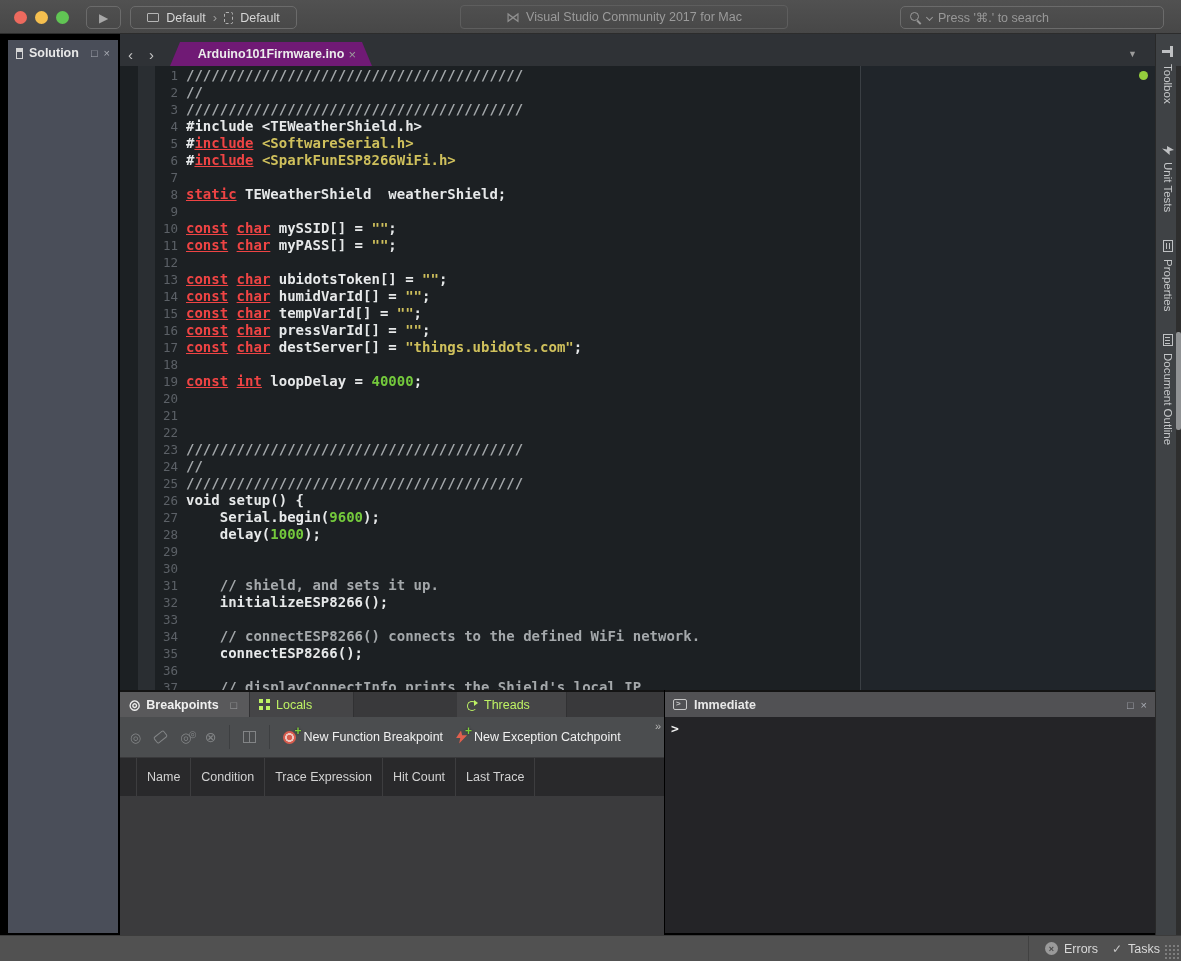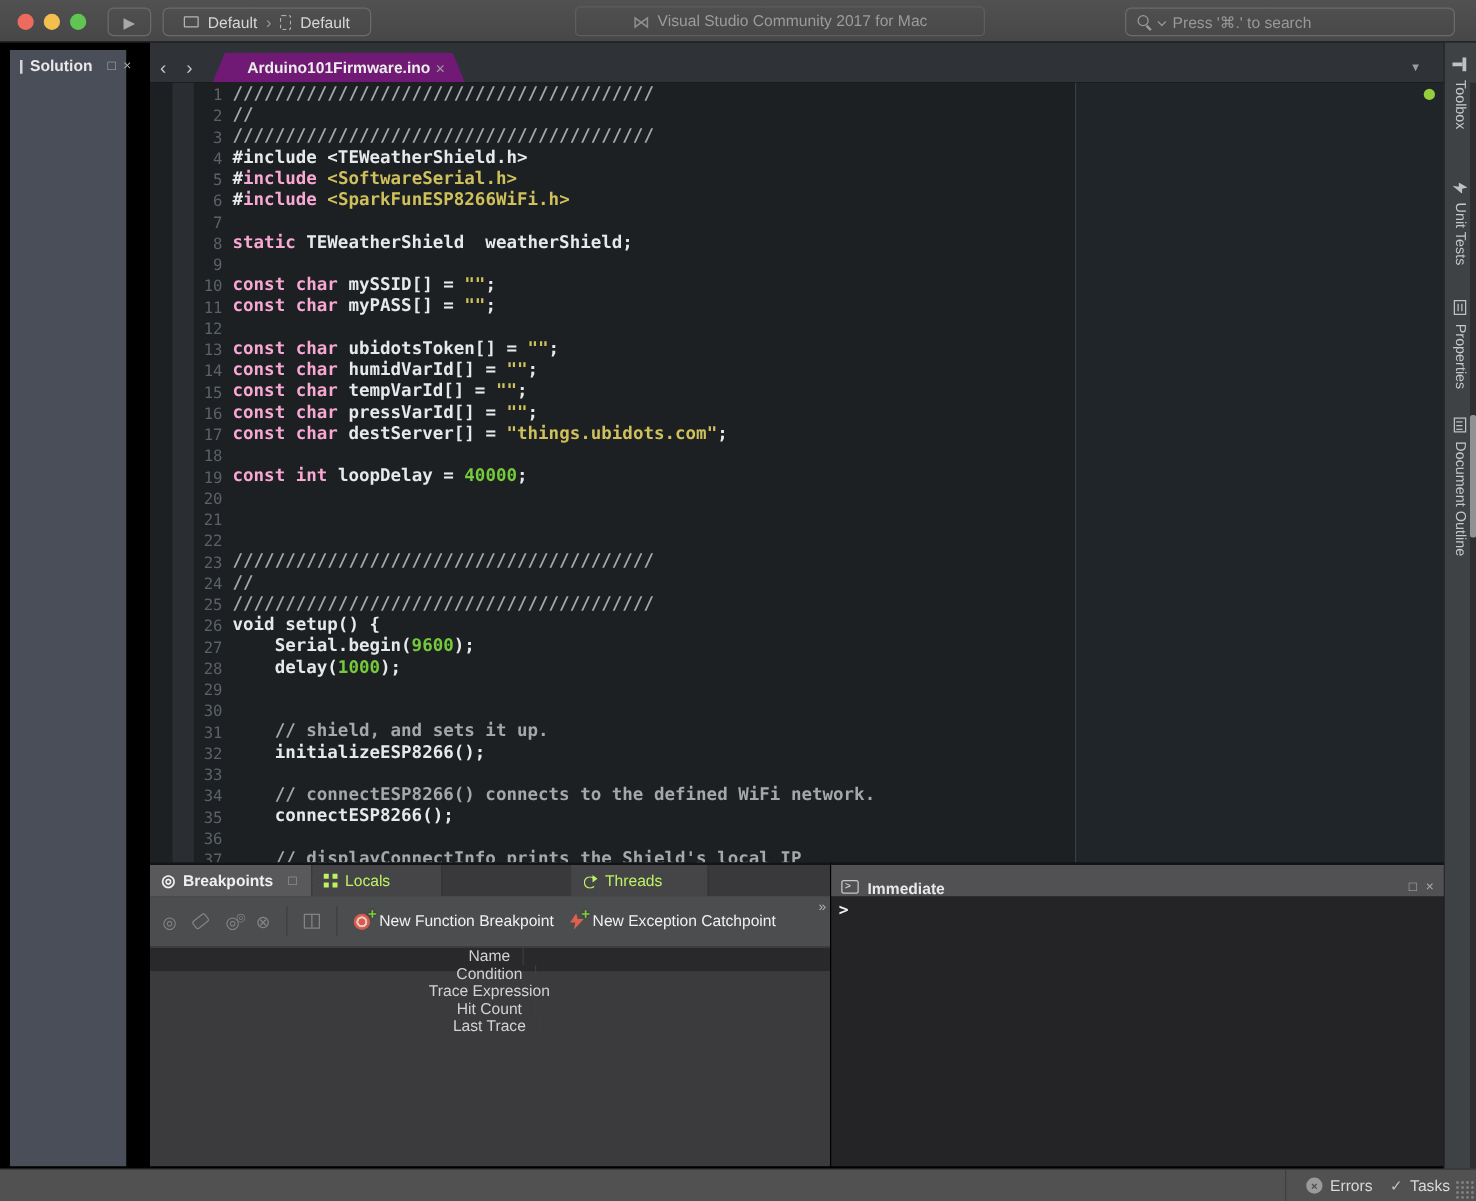--- a/index.html
+++ b/index.html
@@ -19,21 +19,21 @@
   .title-field { position:absolute; left:460px; top:5px; width:328px; height:24px; border:1px solid #5e5e5e; border-radius:4px; display:flex; align-items:center; justify-content:center; gap:6px; color:#9b9b9b; font-size:12.5px; }
   .ic-vslogo { font-size:14px; color:#8f8f8f; }
   .search-field { position:absolute; left:900px; top:6px; width:264px; height:23px; border:1px solid #6b6b6b; border-radius:5px; display:flex; align-items:center; gap:5px; padding:0 9px; color:#989898; font-size:12.5px; }
   .ic-search { position:relative; width:12px; height:12px; flex:none; }
   .ic-search::before { content:""; position:absolute; left:0; top:0; width:7px; height:7px; border:1.5px solid #999; border-radius:50%; }
   .ic-search::after { content:""; position:absolute; left:8px; top:8px; width:1.5px; height:5px; background:#999; transform:rotate(-45deg); }
   .chev-dn { width:6px; height:6px; position:relative; flex:none; }
   .chev-dn::before { content:""; position:absolute; left:0; top:0; width:4px; height:4px; border-right:1.5px solid #999; border-bottom:1.5px solid #999; transform:rotate(45deg); }
 
   
-  .solution { position:absolute; left:8px; top:40px; width:93px; height:893px; background:#4a4e59; }
+  .solution { position:absolute; left:8px; top:40px; width:110px; height:893px; background:#4a4e59; }
   .solution-hd { display:flex; align-items:center; gap:6px; padding:6px 8px; color:#e8e8e8; font-size:12.5px; font-weight:bold; }
   .ic-window { display:inline-block; width:13px; height:11px; border:1.5px solid #d4d4d4; position:relative; }
   .ic-window::before { content:""; position:absolute; left:0; top:0; right:0; height:3px; background:#d4d4d4; }
   .hd-ctl { color:#a9acb4; font-size:11px; font-weight:normal; }
   .solution-hd .sp { flex:1; }
 
   
   .tabstrip { position:absolute; left:120px; top:34px; width:1035px; height:32px; background:#2f3236; }
   .nav-ar { position:absolute; bottom:4px; color:#c6c6c6; font-size:15px; line-height:15px; }
   .nav-back { left:8px; } .nav-fwd { left:29px; }
@@ -45,21 +45,21 @@
   
   .editor { position:absolute; left:120px; top:66px; width:1035px; height:624px; background:#1c2023; overflow:hidden; }
   .gutter-band { position:absolute; left:18px; top:0; width:17px; height:100%; background:#2a2e32; }
   .col-guide { position:absolute; left:740px; top:0; width:1px; height:100%; background:#3a3f44; }
   .right-zone { position:absolute; left:741px; top:0; right:0; height:100%; background:#20252a; }
   .health-dot { position:absolute; right:7px; top:5px; width:9px; height:9px; border-radius:50%; background:#95ce3d; }
   .code-wrap { position:absolute; left:0; top:1px; width:100%; font:600 14px/17px "DejaVu Sans Mono",monospace; }
   .code-line { height:17px; display:flex; white-space:pre; }
   .ln { width:58px; text-align:right; color:#5c6167; font:400 12.5px/17px "DejaVu Sans Mono",monospace; flex:none; }
   .code { margin-left:8px; }
-  .tok-p { color:#e6e8e9; } .tok-k { color:#f9a8d4; } .tok-s { color:#cfc05c; } .tok-n { color:#74c93c; } .tok-c { color:#a4a8ab; }
+  .tok-p { color:#e6e8e9; } .tok-k { color:#ef4444;text-decoration:underline; } .tok-s { color:#cfc05c; } .tok-n { color:#74c93c; } .tok-c { color:#a4a8ab; }
 
   
   .rsidebar { position:absolute; left:1155px; top:34px; width:26px; height:901px; background:#3f4245; border-left:1px solid #292929; }
   .vtab { position:absolute; left:1179px; transform-origin:0 0; transform:rotate(90deg); display:flex; align-items:center; gap:7px; height:22px; color:#c5c7c9; font-size:11.5px; white-space:nowrap; }
   .vtab:nth-of-type(1) { top:46px; } .vtab:nth-of-type(2) { top:146px; } .vtab:nth-of-type(3) { top:240px; } .vtab:nth-of-type(4) { top:334px; }
   .ic-toolbox { position:relative; width:11px; height:11px; }
   .ic-toolbox::before { content:""; position:absolute; left:0; top:0; width:11px; height:3px; background:#bfc1c3; }
   .ic-toolbox::after { content:""; position:absolute; left:4px; top:3px; width:3px; height:8px; background:#bfc1c3; }
   .ic-bolt { position:relative; width:9px; height:12px; }
   .ic-bolt::before { content:""; position:absolute; inset:0; background:#bfc1c3; clip-path:polygon(45% 0,0 58%,38% 58%,28% 100%,100% 36%,55% 36%); }
@@ -95,28 +95,28 @@
   .ic-eraser { width:13px; height:8px; border:1.5px solid currentColor; border-radius:2px; transform:rotate(-38deg); display:inline-block; }
   .ic-columns { position:relative; width:13px; height:12px; border:1px solid currentColor; display:inline-block; }
   .ic-columns::before { content:""; position:absolute; left:5px; top:0; width:1px; height:100%; background:currentColor; }
   .act-btn { display:flex; align-items:center; gap:7px; color:#f0f0f0; font-size:12.5px; }
   .ic-newbp { position:relative; width:13px; height:13px; border-radius:50%; background:radial-gradient(circle,#d85c4d 28%,#ecc7c1 32%,#ecc7c1 46%,#d85c4d 50%); flex:none; }
   .ic-newbp::after, .ic-newexc::after { content:"+"; position:absolute; right:-5px; top:-7px; color:#7fd13b; font-size:12px; font-weight:bold; text-shadow:0 0 2px #222; }
   .ic-newexc { position:relative; width:11px; height:13px; flex:none; }
   .ic-newexc::before { content:""; position:absolute; inset:0; background:#e0604e; clip-path:polygon(45% 0,0 58%,38% 58%,28% 100%,100% 36%,55% 36%); }
   .tb-more { position:absolute; right:3px; top:3px; color:#b4b4b4; font-size:11px; }
 
-  .dbg-cols { height:19px; background:#29292b; display:flex; align-items:center; color:#d2d2d2; font-size:12.5px;flex-direction:column; }
+  .dbg-cols { height:38px; background:#29292b; display:flex; align-items:center; color:#d2d2d2; font-size:12.5px; }
   .dbg-col { padding:0 10px; border-right:1px solid #3d3d3f; height:100%; display:flex; align-items:center; }
   .dbg-col.first { width:17px; padding:0; }
   .dbg-body { height:148px; background:#3b3b3d; }
 
   
   .immediate { position:absolute; left:665px; top:690px; width:490px; height:243px; background:#242427; border-top:2px solid #141414; }
-  .imm-hd { height:25px; background:#515154; display:flex; align-items:flex-start; gap:7px; padding:12px 8px; color:#e8e8e8; font-size:12.5px; font-weight:bold; }
+  .imm-hd { height:25px; background:#515154; display:flex; align-items:center; gap:7px; padding:12px 8px; color:#e8e8e8; font-size:12.5px; font-weight:bold; }
   .imm-hd .sp { flex:1; }
   .ic-terminal { position:relative; width:14px; height:11px; border:1px solid #c8c8c8; border-radius:2px; }
   .ic-terminal::before { content:">"; position:absolute; left:2px; top:-1px; font-size:8px; color:#c8c8c8; font-weight:bold; }
   .imm-body { padding:4px 6px; color:#f2f2f2; font:bold 13px/16px "DejaVu Sans Mono",monospace; }
 
   
   .statusbar { position:absolute; left:0; top:935px; width:1181px; height:26px; background:#515151; border-top:1px solid #3c3c3c; }
   .sb-sep { position:absolute; left:1028px; top:0; width:1px; height:100%; background:#414141; }
   .sb-item { position:absolute; top:0; height:100%; display:flex; align-items:center; gap:6px; color:#d9d9d9; font-size:12.5px; }
   .sb-errors { left:1045px; } .sb-tasks { left:1112px; }

